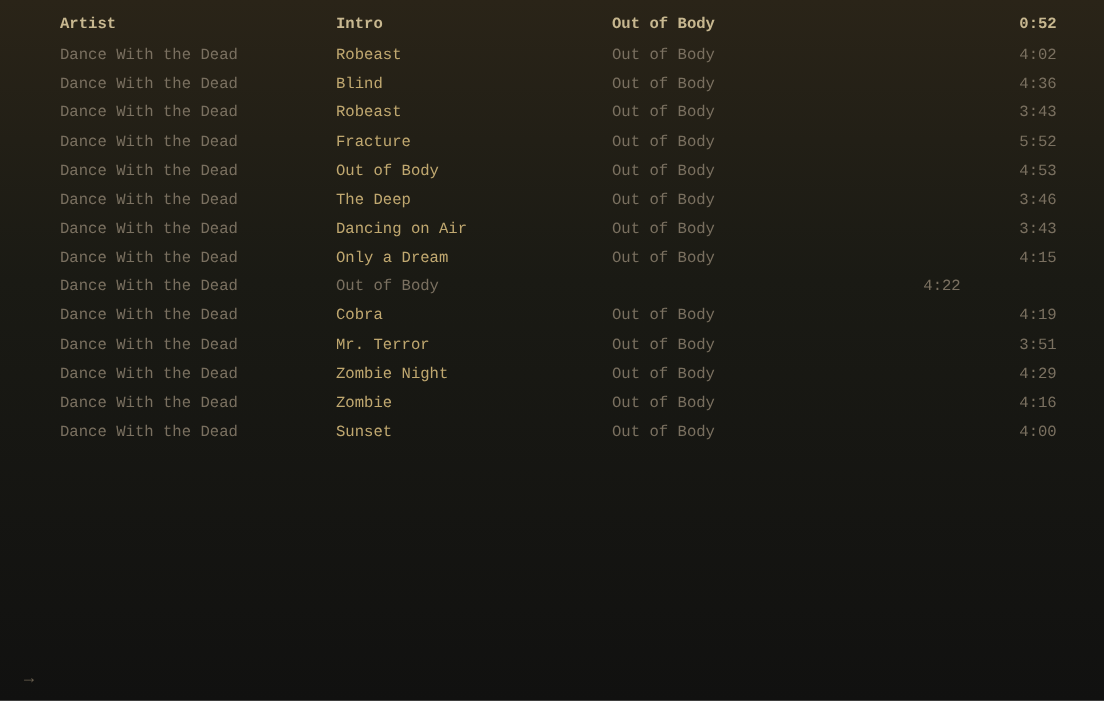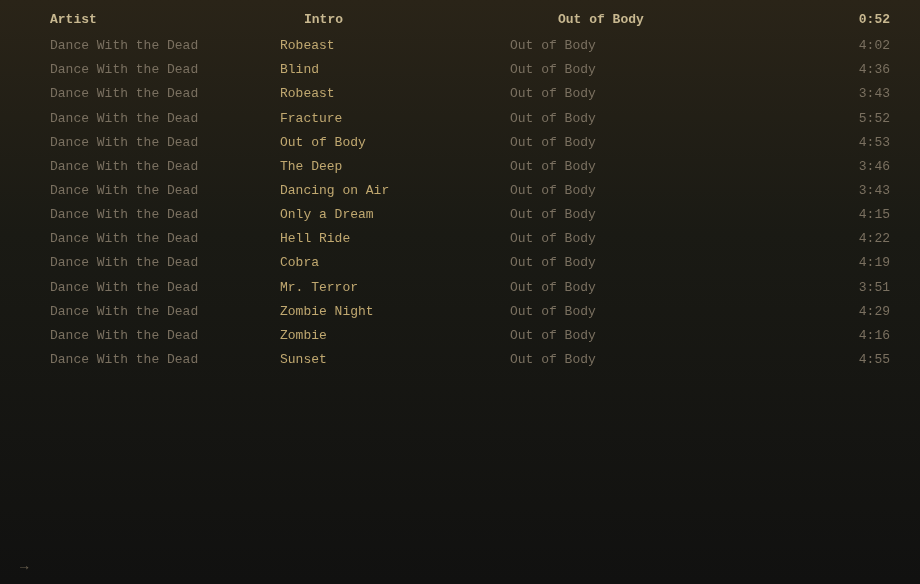--- a/index.html
+++ b/index.html
@@ -27,37 +27,36 @@
       display: grid;
       grid-template-columns: 230px 230px 230px 1fr 60px;
       padding: 2px 20px 2px 50px;
       line-height: 1.55;
     }
 
     .track-row.header {
       color: #c8b890;
       font-weight: bold;
       padding-bottom: 4px;
-      gap: 24px;
     }
 
     .col-artist {
       color: #7a7060;
     }
 
     .col-title {
       color: #c0a870;
     }
 
     .col-album {
       color: #7a7060;
     }
 
     .col-duration {
-      text-align: right;
+      text-align: center;
       color: #7a7060;
       padding-right: 10px;
     }
 
     .header .col-artist,
     .header .col-title,
     .header .col-album,
     .header .col-duration {
       color: #c8b890;
     }
@@ -133,21 +132,20 @@
     </div>
     <div class="track-row">
       <span class="col-artist">Dance With the Dead</span>
       <span class="col-title">Only a Dream</span>
       <span class="col-album">Out of Body</span>
       <span></span>
       <span class="col-duration">4:15</span>
     </div>
     <div class="track-row">
       <span class="col-artist">Dance With the Dead</span>
-      <span class="col-title">Hell Ride</span>
       <span class="col-album">Out of Body</span>
       <span></span>
       <span class="col-duration">4:22</span>
     </div>
     <div class="track-row">
       <span class="col-artist">Dance With the Dead</span>
       <span class="col-title">Cobra</span>
       <span class="col-album">Out of Body</span>
       <span></span>
       <span class="col-duration">4:19</span>
@@ -171,17 +169,17 @@
       <span class="col-title">Zombie</span>
       <span class="col-album">Out of Body</span>
       <span></span>
       <span class="col-duration">4:16</span>
     </div>
     <div class="track-row">
       <span class="col-artist">Dance With the Dead</span>
       <span class="col-title">Sunset</span>
       <span class="col-album">Out of Body</span>
       <span></span>
-      <span class="col-duration">4:55</span>
+      <span class="col-duration">4:00</span>
     </div>
   </div>
 
 <div class="bottom-arrow">→</div>
 
 </body></html>

